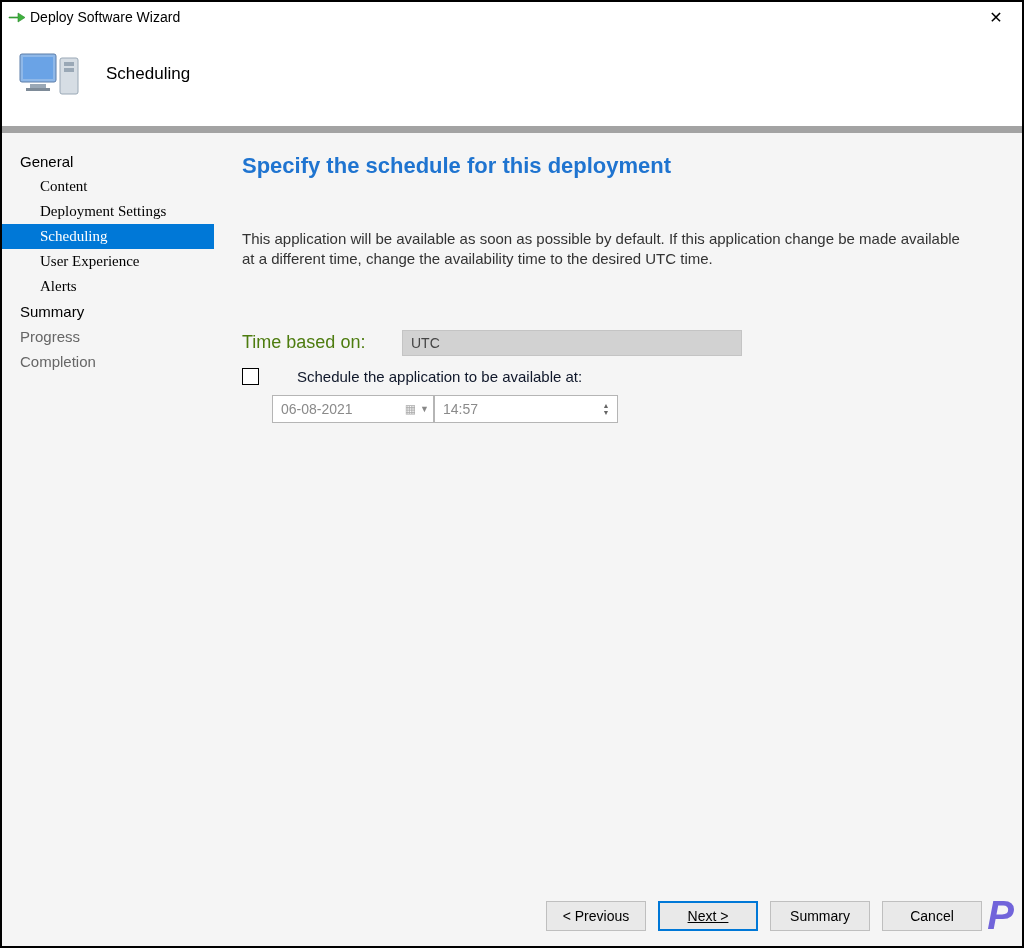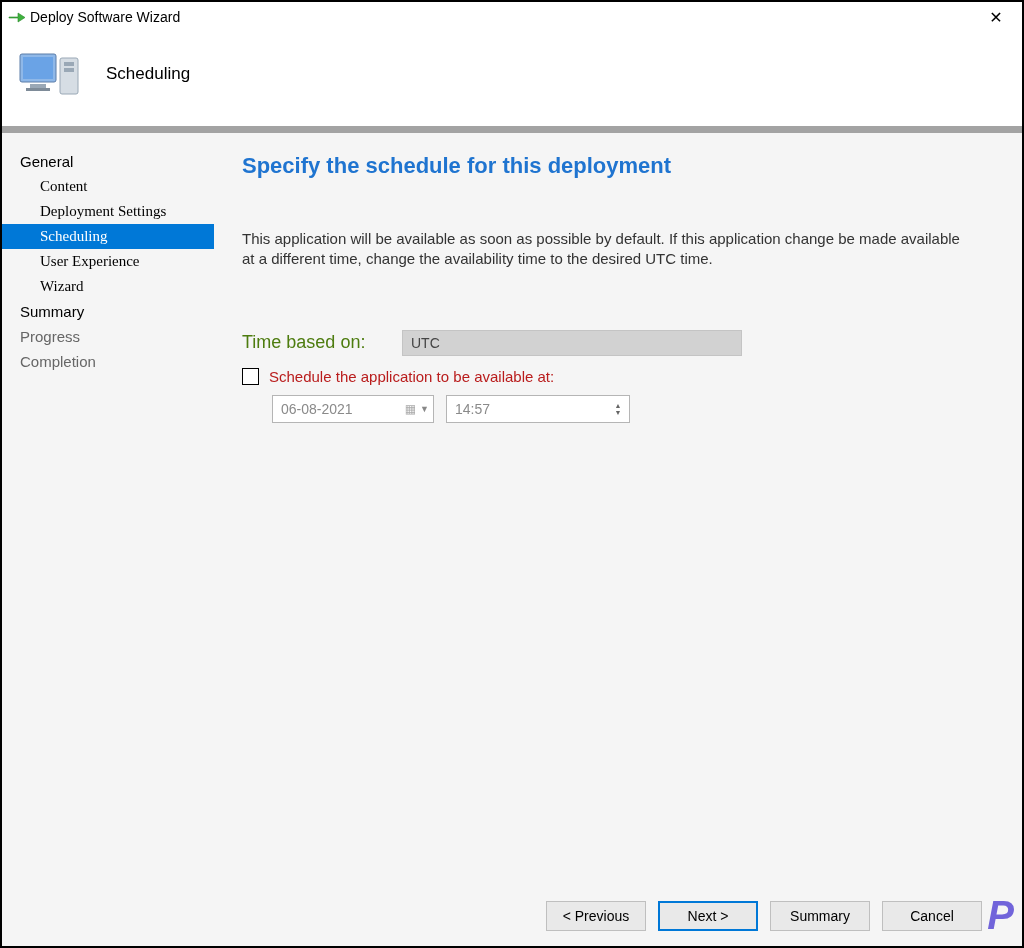--- a/index.html
+++ b/index.html
@@ -136,24 +136,24 @@
     display: flex;
     align-items: center;
     gap: 10px;
     margin-bottom: 10px;
   }
   .chk {
     width: 17px; height: 17px;
     border: 1.5px solid #000;
     background: #fff;
   }
-  .chk-label { font-size: 15px; color: #b91c1c; }
+  .chk-label { font-size: 15px; color: #0f172a; margin-left: 28px; }
   .dt-row {
     display: flex;
-    gap: 12px;
+    gap: 0;
     margin-left: 30px;
   }
   .dt-input {
     height: 28px;
     border: 1px solid #b5b5b5;
     background: #fff;
     display: flex;
     align-items: center;
     justify-content: space-between;
     padding: 0 4px 0 8px;
@@ -190,20 +190,21 @@
     font-size: 14px;
     color: #000;
     display: flex;
     align-items: center;
     justify-content: center;
     cursor: default;
   }
   .btn.primary {
     border: 2px solid #0078d7;
     background: #e9e9e9;
+    text-decoration: underline;
   }
   .watermark {
     position: absolute;
     right: 8px; bottom: 8px;
     font-size: 40px;
     font-weight: 800;
     font-style: italic;
     color: #5a4bd6;
     opacity: 0.85;
     pointer-events: none;
@@ -241,21 +242,21 @@
   </div>
 
   <div class="body">
 
     <div class="sidebar">
       <div class="nav-item">General</div>
       <div class="nav-item nav-sub">Content</div>
       <div class="nav-item nav-sub">Deployment Settings</div>
       <div class="nav-item nav-sub active">Scheduling</div>
       <div class="nav-item nav-sub">User Experience</div>
-      <div class="nav-item nav-sub">Wizard</div>
+      <div class="nav-item nav-sub">Alerts</div>
       <div class="nav-item">Summary</div>
       <div class="nav-item dim">Progress</div>
       <div class="nav-item dim">Completion</div>
     </div>
 
     <div class="content">
       <div class="content-inner">
 
         <h1 class="page-heading">Specify the schedule for this deployment</h1>
 

